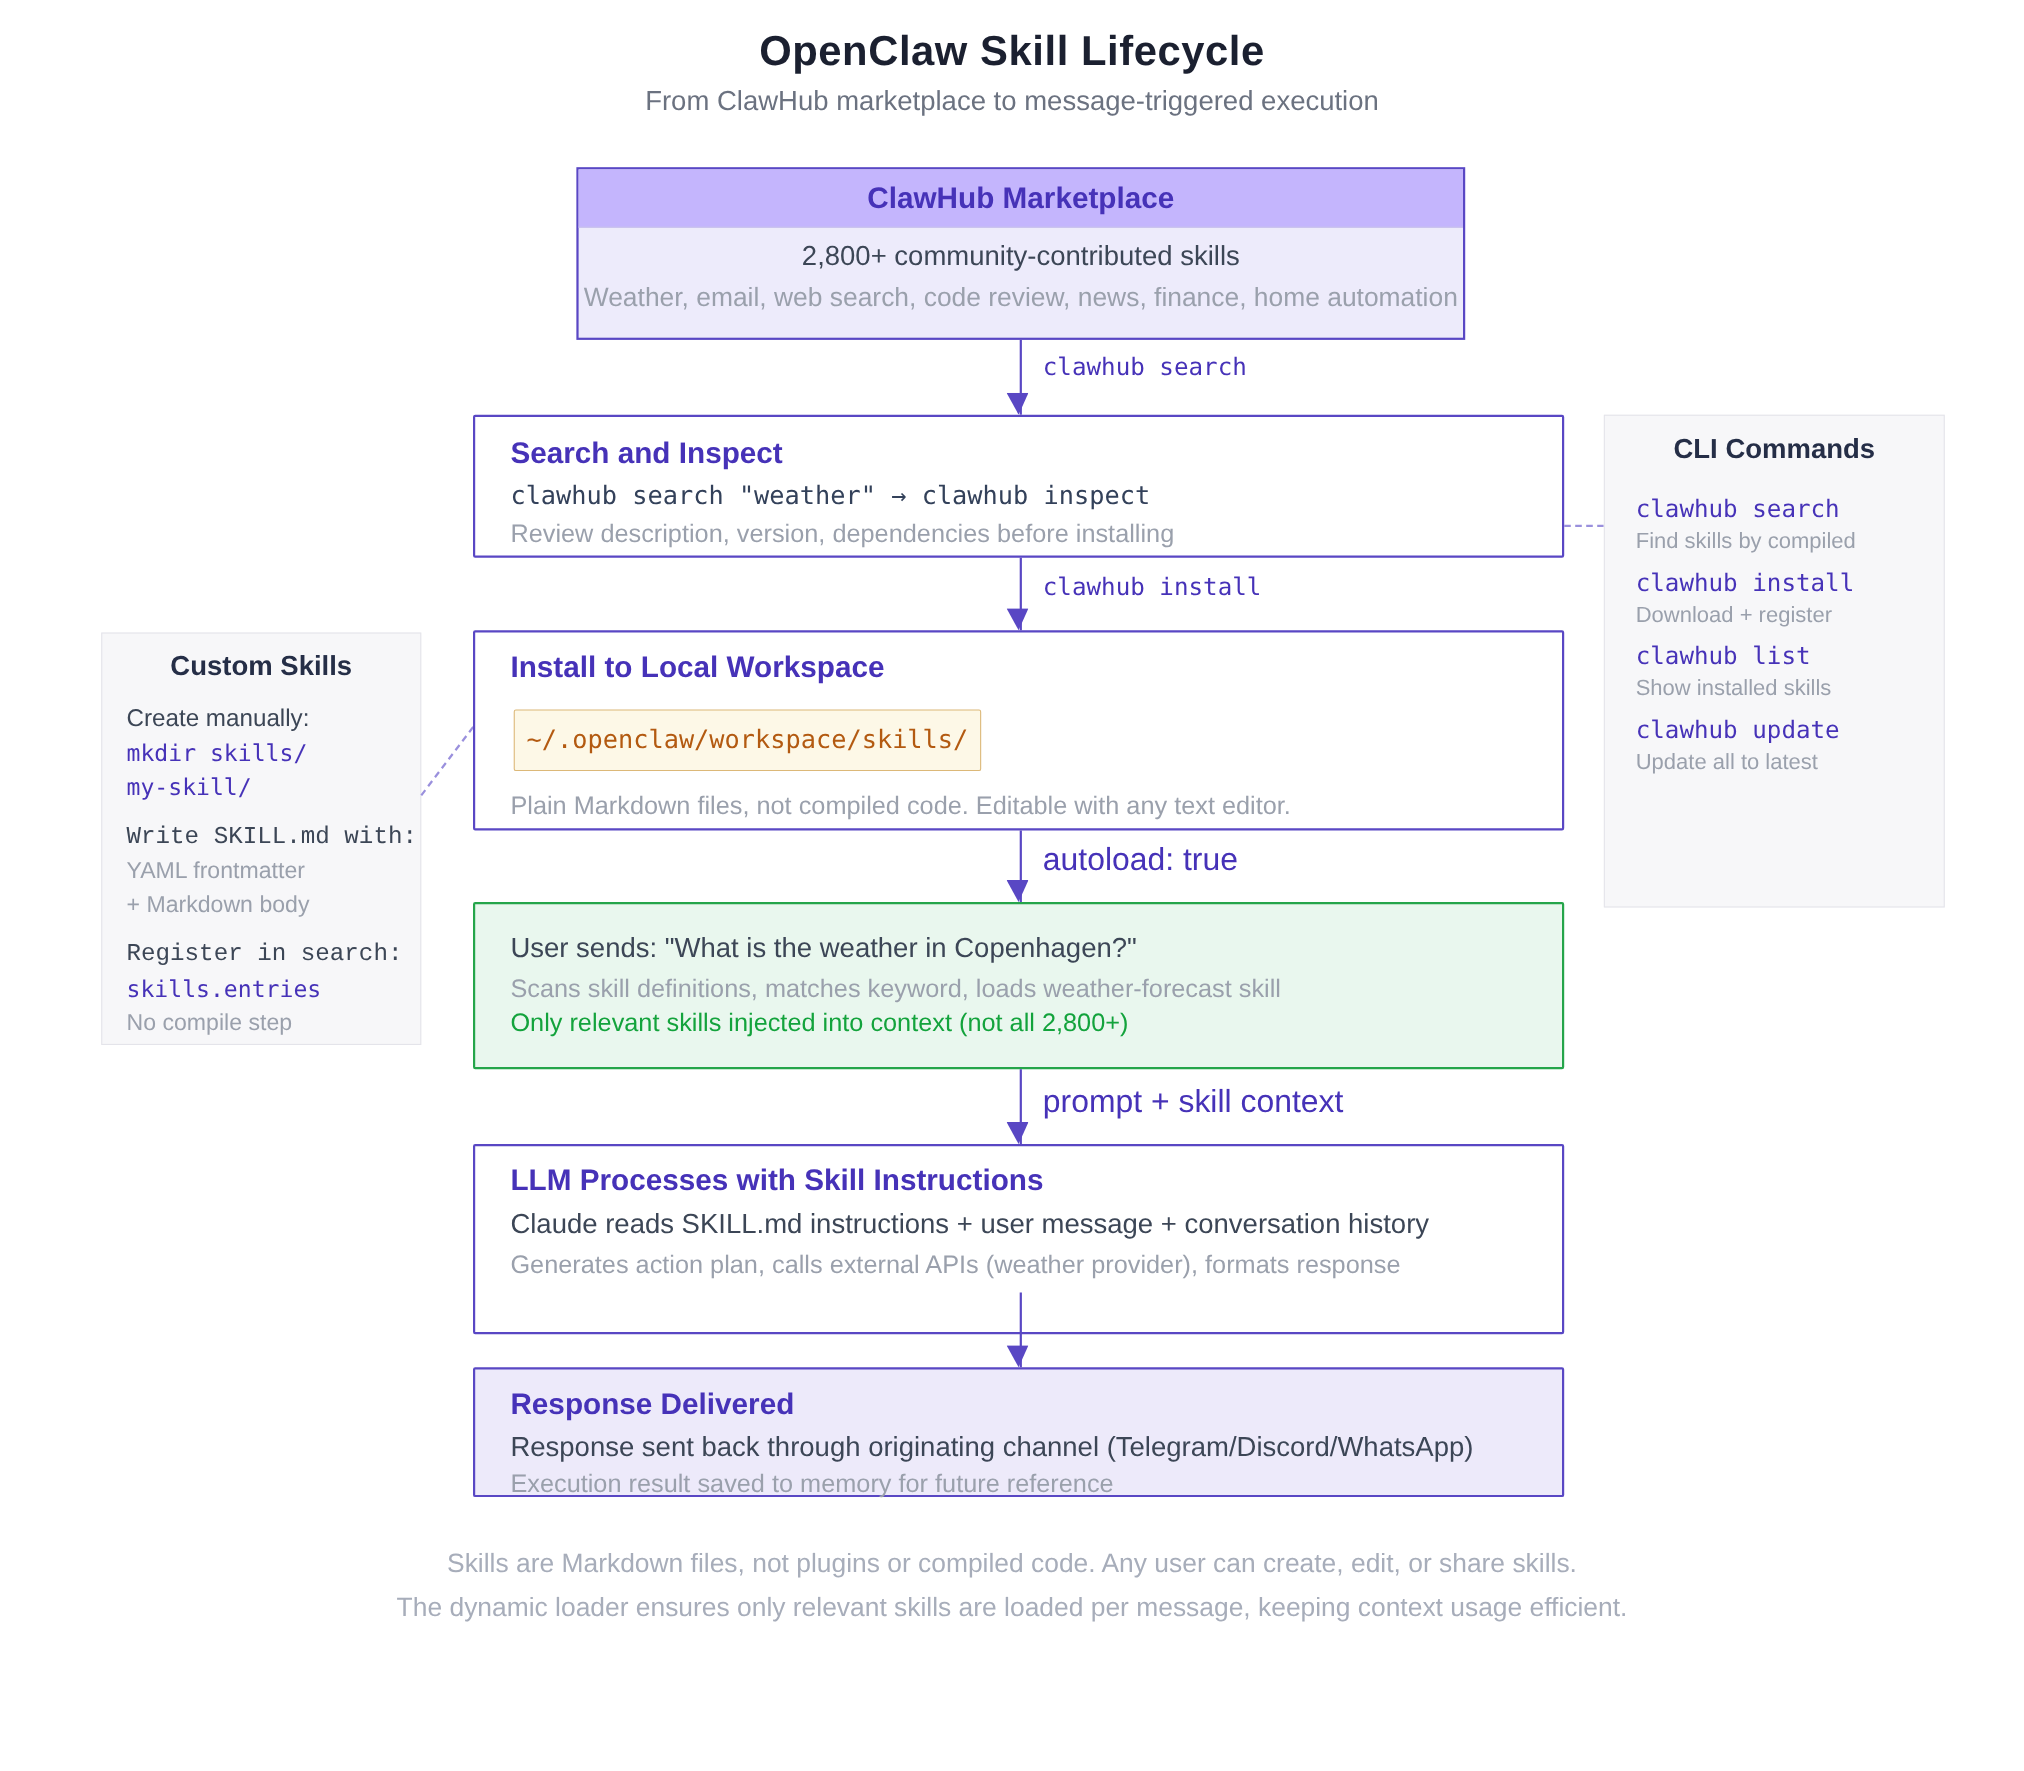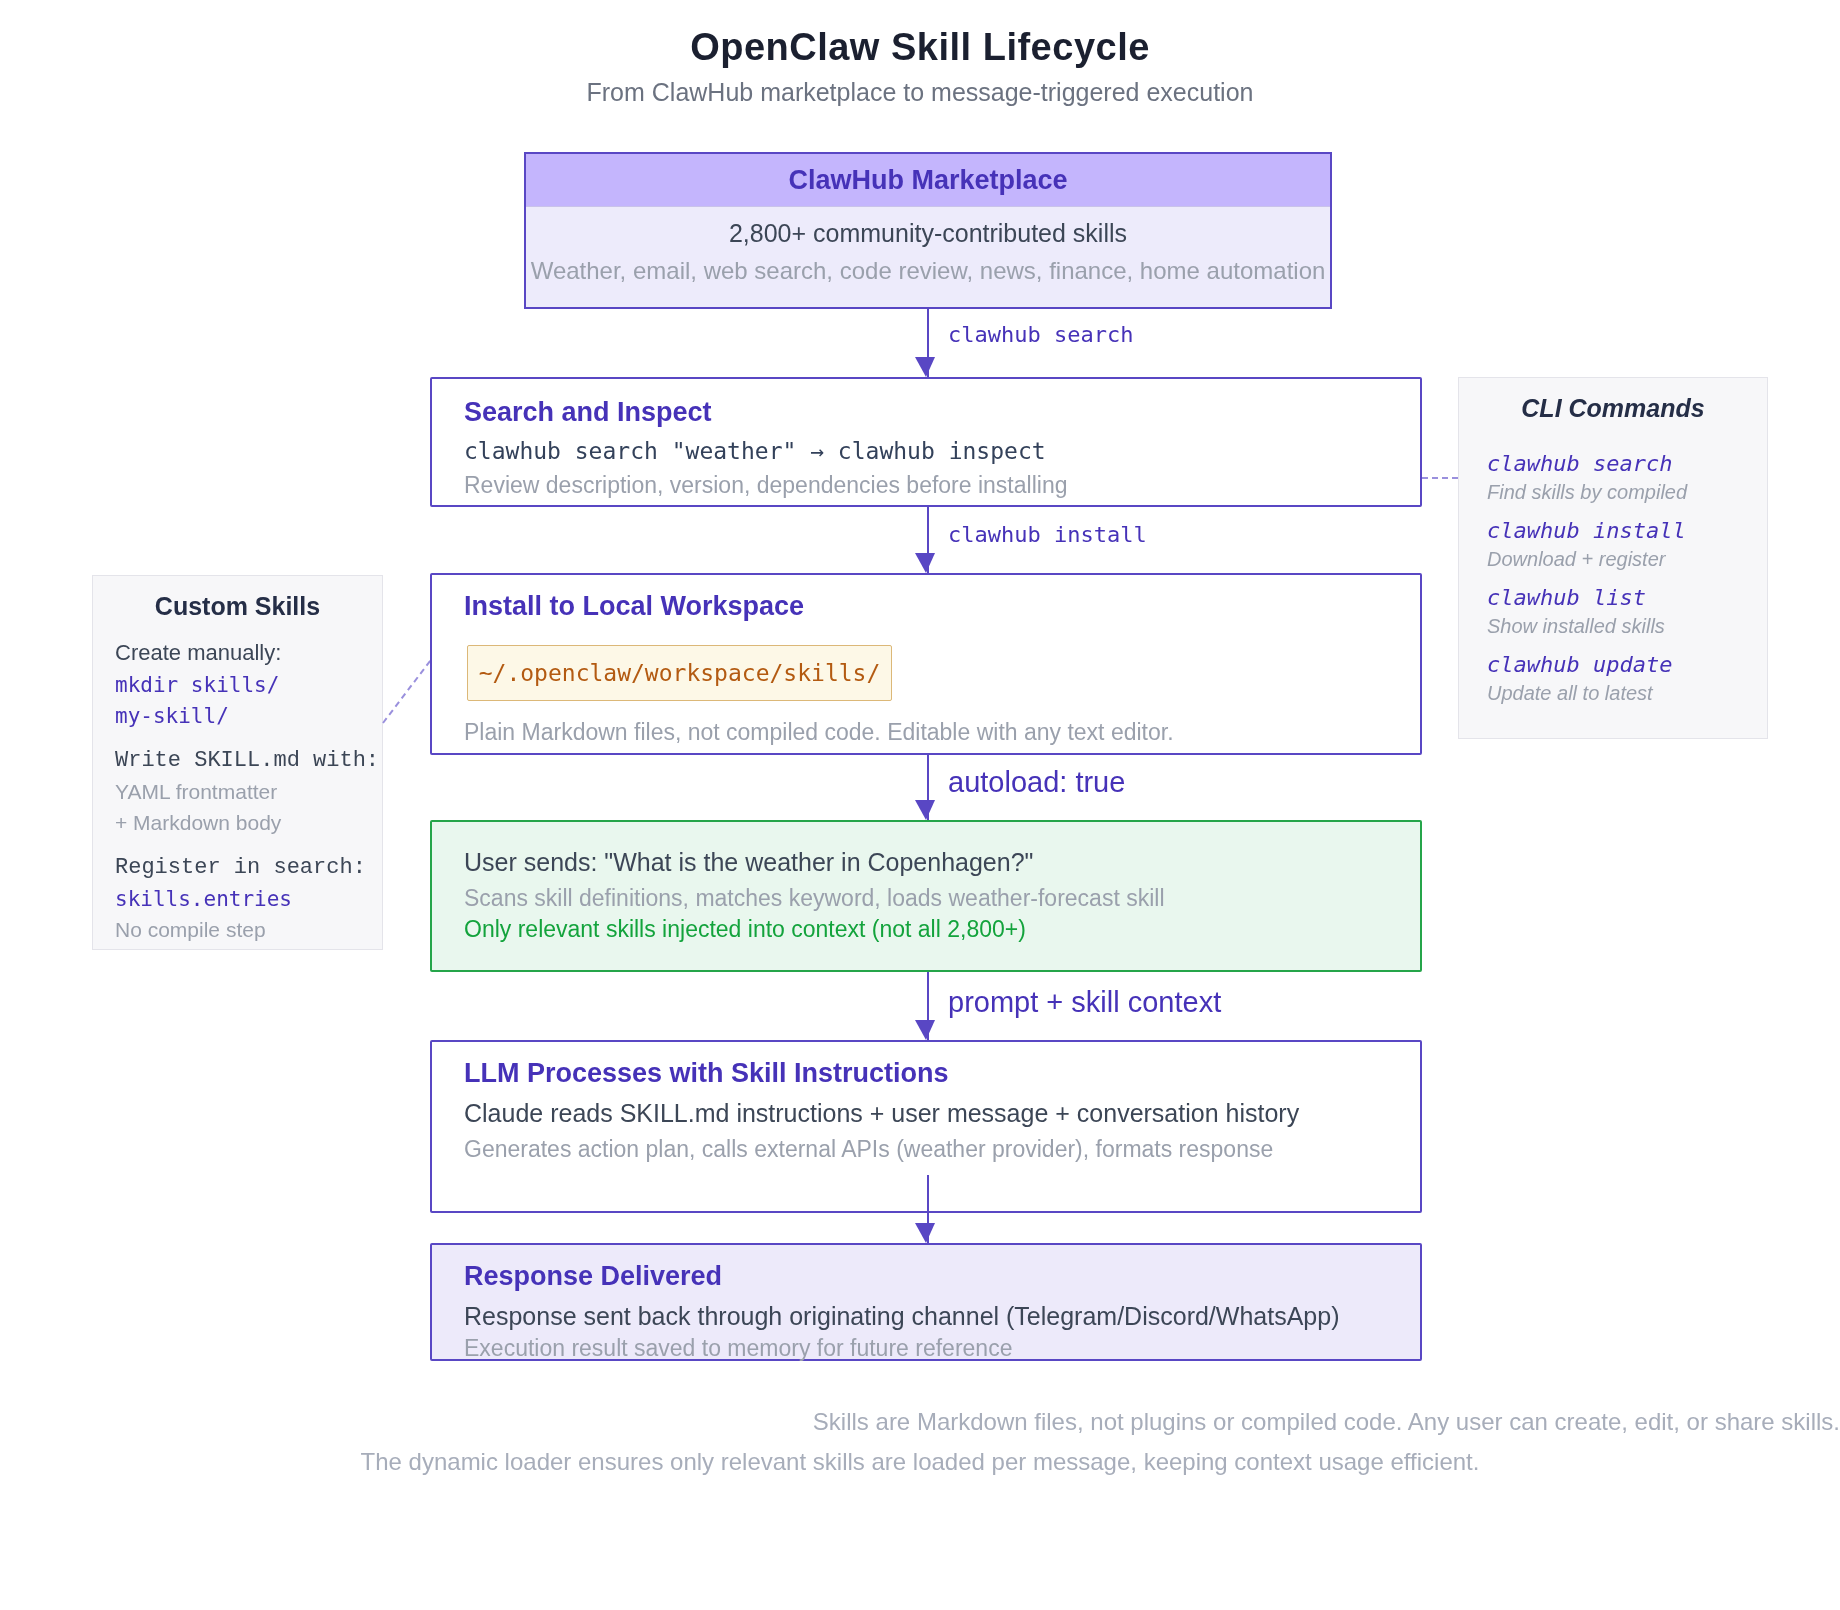--- a/index.html
+++ b/index.html
@@ -86,21 +86,21 @@
 <div class="abs alabel-mono" style="left:948px; top:322px;">clawhub search</div>
 
 <div class="abs flow-box bx-pad" style="left:430px; top:377px; width:992px; height:130px;">
   <div class="bx-title">Search and Inspect</div>
   <div class="code-line">clawhub search "weather" → clawhub inspect</div>
   <div class="gray-line">Review description, version, dependencies before installing</div>
 </div>
 
 <div class="abs dash-h" style="left:1422px; top:477px; width:36px;"></div>
 
-<div class="abs side-panel" style="left:1458px; top:377px; width:310px; height:362px;font-style:italic;">
+<div class="abs side-panel" style="left:1458px; top:377px; width:310px; height:448px;">
   <div class="sp-title">CLI Commands</div>
   <div class="cli-items">
     <div>
       <div class="cli-cmd">clawhub search</div>
       <div class="cli-desc">Find skills by compiled</div>
     </div>
     <div>
       <div class="cli-cmd">clawhub install</div>
       <div class="cli-desc">Download + register</div>
     </div>
@@ -167,14 +167,14 @@
 
 <div class="abs vline" style="left:927px; top:1175px; height:68px;"></div>
 <div class="abs ahead" style="left:915px; top:1223px;"></div>
 
 <div class="abs flow-box resp-box bx-pad" style="left:430px; top:1243px; width:992px; height:118px; padding-top:16px;">
   <div class="bx-title">Response Delivered</div>
   <div class="dark-line" style="font-size:25px;">Response sent back through originating channel (Telegram/Discord/WhatsApp)</div>
   <div class="gray-line">Execution result saved to memory for future reference</div>
 </div>
 
-<div class="abs footer-line" style="top:1408px;text-align:right;">Skills are Markdown files, not plugins or compiled code. Any user can create, edit, or share skills.</div>
+<div class="abs footer-line" style="top:1408px;">Skills are Markdown files, not plugins or compiled code. Any user can create, edit, or share skills.</div>
 <div class="abs footer-line" style="top:1448px;">The dynamic loader ensures only relevant skills are loaded per message, keeping context usage efficient.</div>
 
 </body></html>

